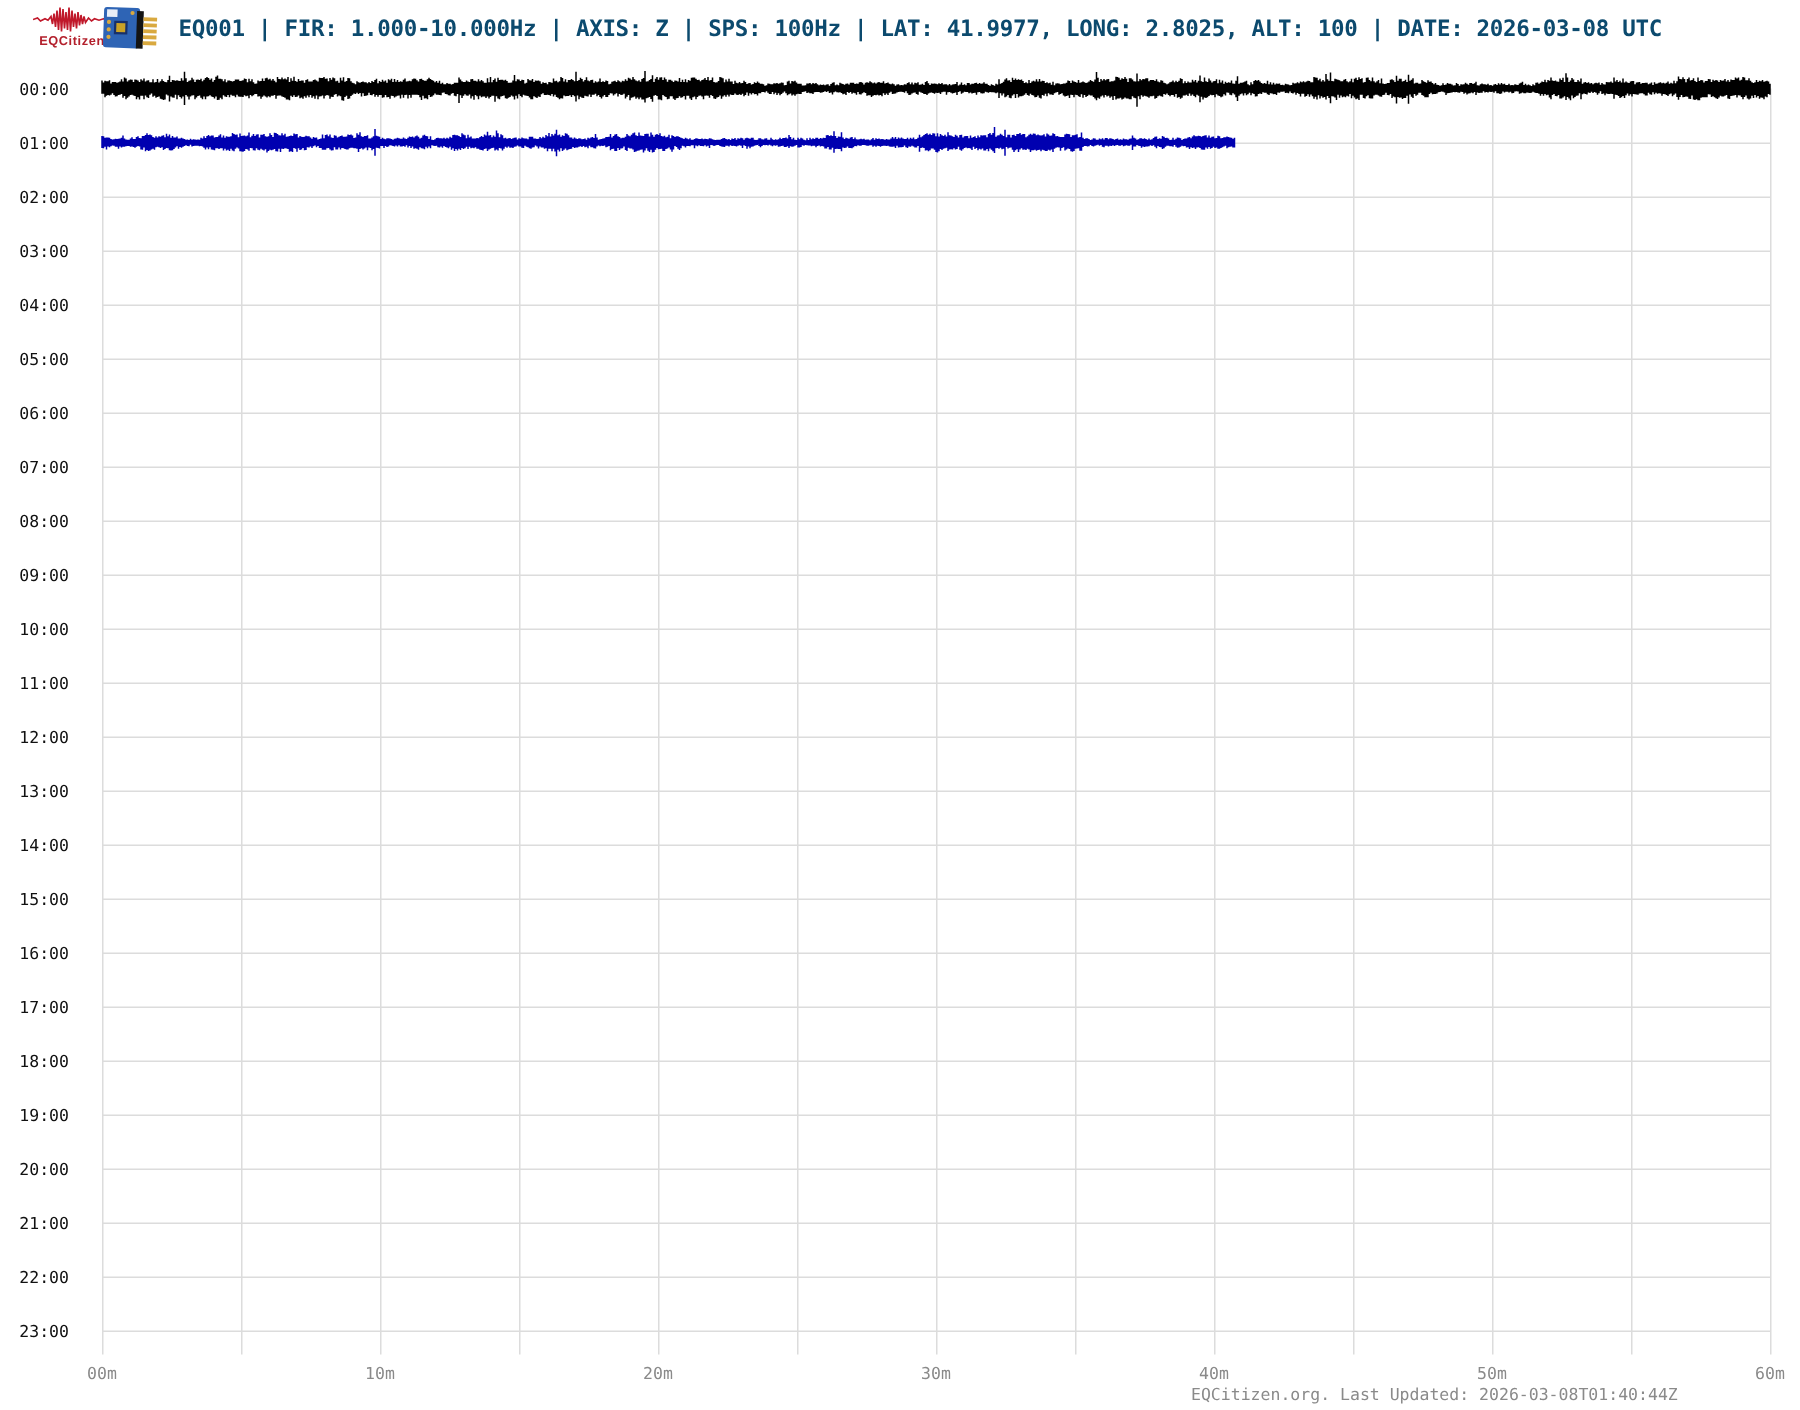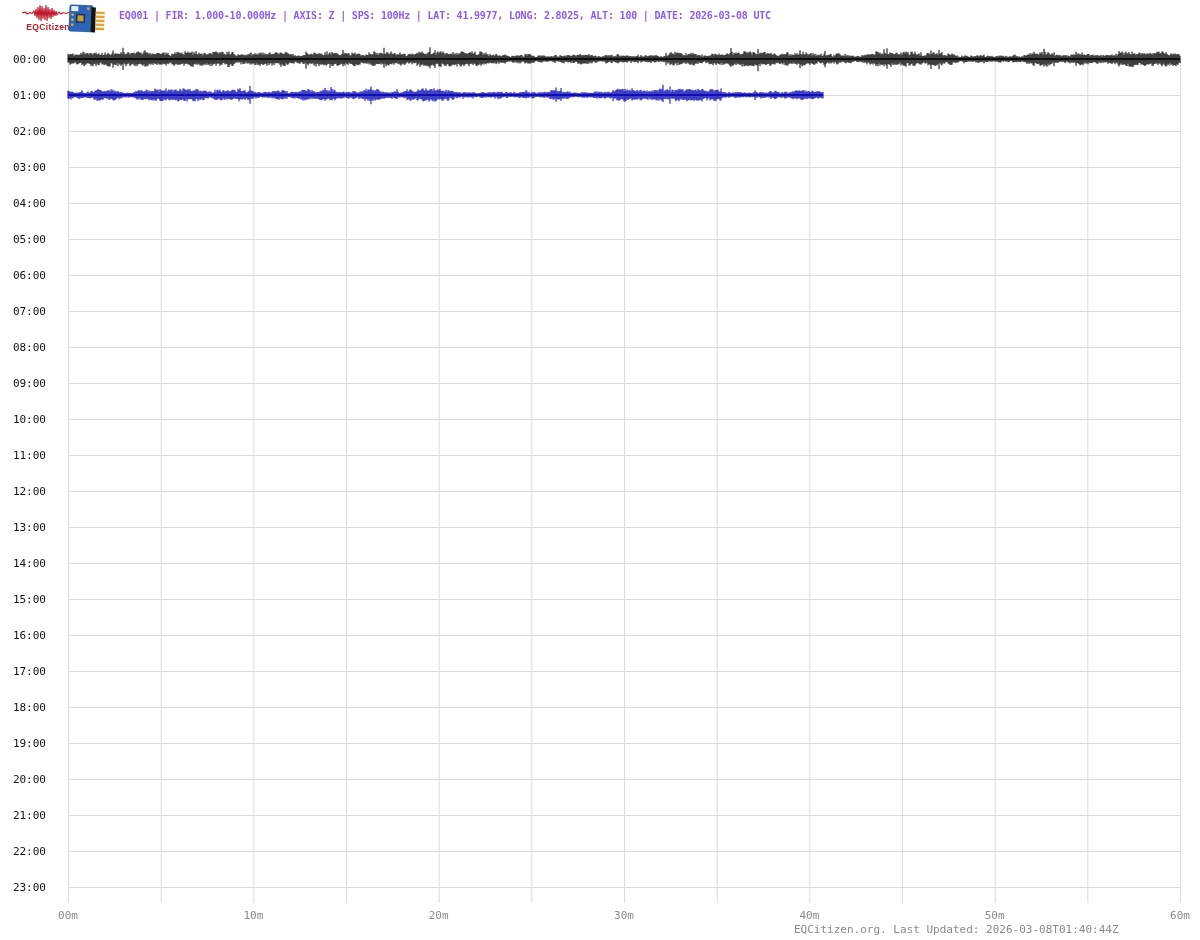--- a/index.html
+++ b/index.html
@@ -4,21 +4,21 @@
 <style>
   html,body{margin:0;padding:0;background:#ffffff;}
   .app{position:relative;width:1200px;height:940px;background:#fff;overflow:hidden;
        font-family:"DejaVu Sans Mono", monospace;}
   .hdr{position:absolute;top:0;left:0;width:1200px;height:40px;}
   .logo{position:absolute;left:22px;top:3px;width:52px;height:30px;}
   .logo-text{position:absolute;left:0px;top:19px;width:52px;text-align:center;
              font-family:"Liberation Sans", sans-serif;font-weight:bold;font-size:8.5px;
              letter-spacing:0.4px;color:#b3202c;}
   .board{position:absolute;left:67px;top:3px;}
-  .title{position:absolute;left:119px;top:10px;font-size:10px;font-weight:bold;color:#8b5cf6;
+  .title{position:absolute;left:119px;top:10px;font-size:15px;font-weight:bold;color:#0c4a6e;
          white-space:nowrap;letter-spacing:-0.2px;}
   #chart{position:absolute;left:0;top:0;}
   .footer{position:absolute;left:794px;top:923px;font-size:11px;color:#8a8a8a;white-space:nowrap;}
 </style>
 </head>
 <body>
 
 <div class="app">
 
   <svg id="chart" width="1200" height="940">

